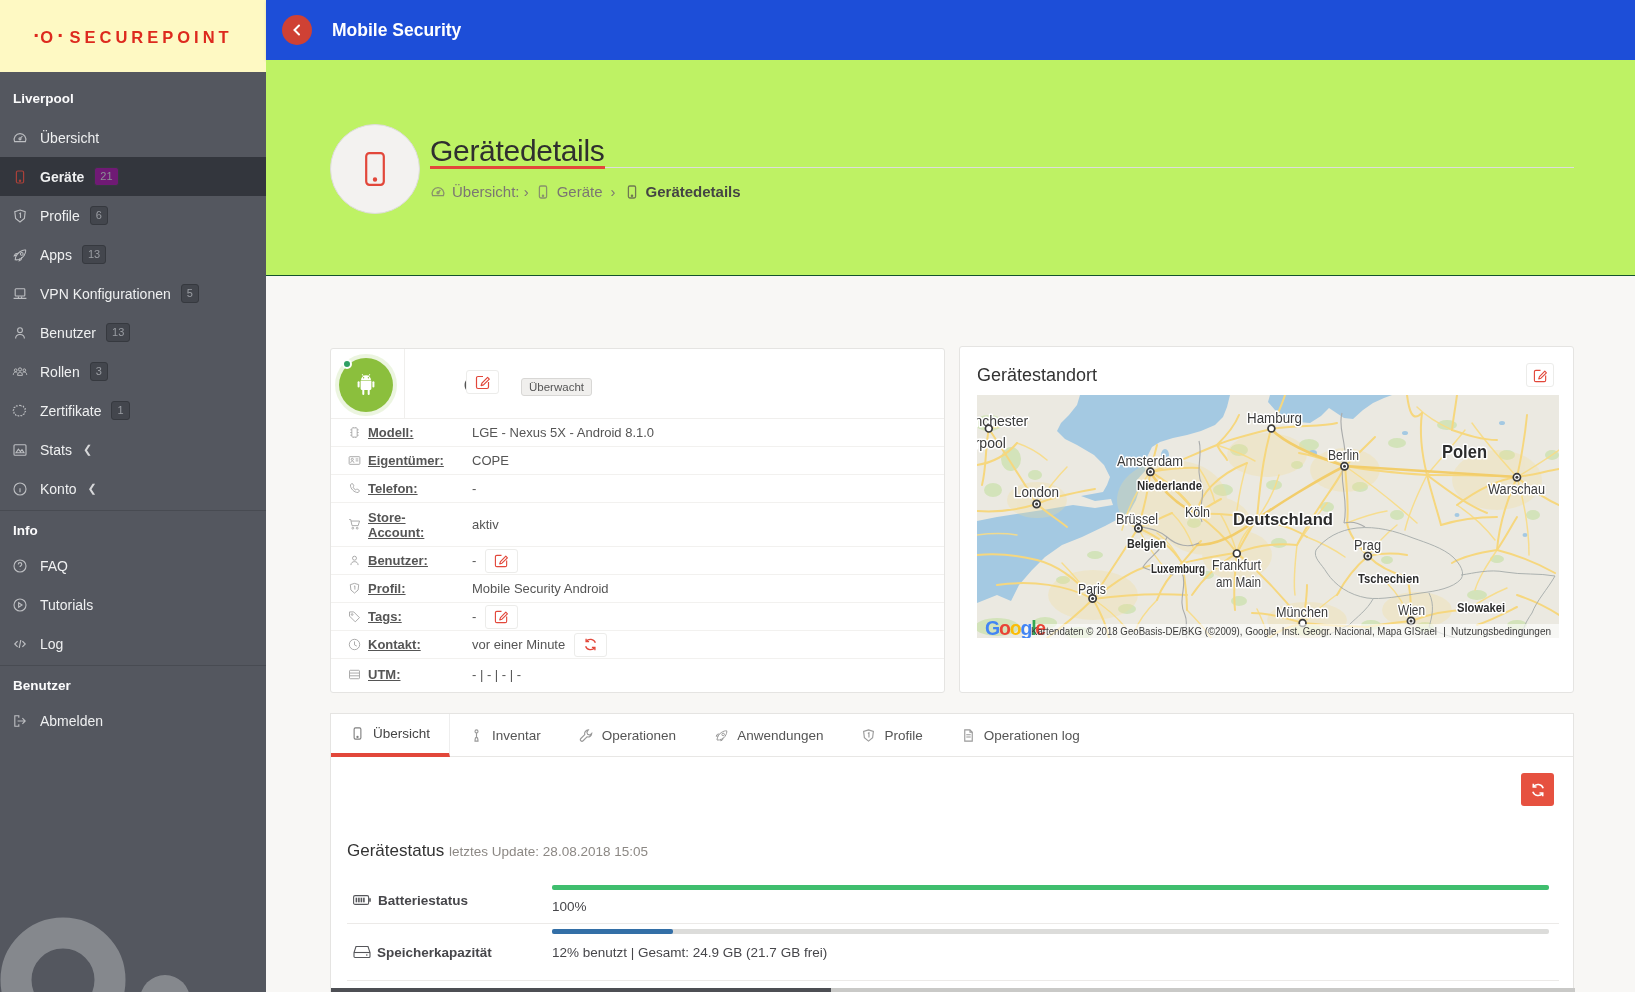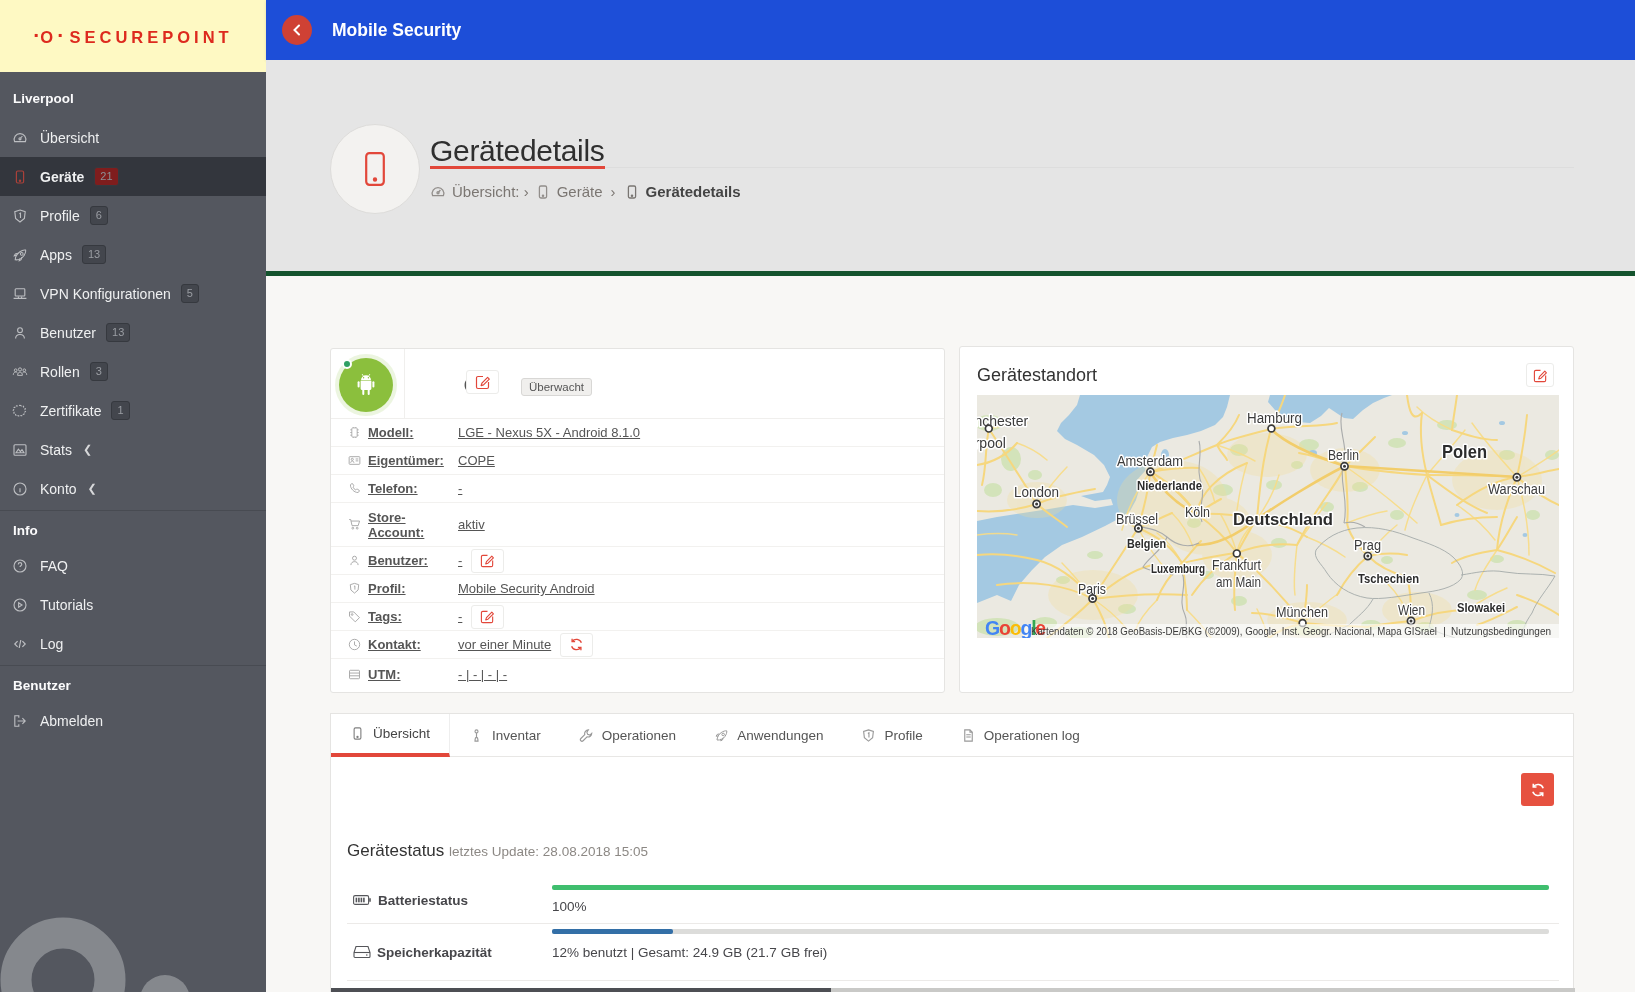--- a/index.html
+++ b/index.html
@@ -13,33 +13,33 @@
 #logo .lg { color:#dd2a1e; font-weight:bold; font-size:16.5px; letter-spacing:4px; white-space:nowrap; }
 #logo .dot { font-size:21px; letter-spacing:0; position:relative; top:-1px;}
 .navhead { color:#fbfbfc; font-weight:bold; font-size:13.5px; padding:12px 13px 8px 13px; }
 .navhead.first { padding-top:19px; padding-bottom:12px; }
 .navitem { display:flex; align-items:center; height:39px; padding-left:12px;
   color:#eff0f1; font-size:14px; position:relative; }
 .navitem .nico { width:16px; height:16px; margin-right:12px; flex:none; opacity:.78; }
 .navitem.active { background:#33363d; font-weight:bold; }
 .badge { display:inline-block; margin-left:10px; background:#43464d; border:1px solid #36393f;
   border-radius:3px; color:#9a9da3; font-size:11px; font-weight:normal; padding:2px 5px; line-height:1.1;}
-.navitem.active .badge { background:#7f1d1d; color:#8d9096; }
+.navitem.active .badge { background:#701a75; color:#8d9096; }
 .chev { margin-left:11px; color:#d7d8da; font-size:11px; }
 .sdiv { border-top:1px solid #484b52; margin-top:2px; }
 #watermark { position:absolute; left:0; bottom:0; width:266px; height:110px; pointer-events:none;}
 
 #topbar { position:absolute; left:266px; top:0; width:1369px; height:60px; background:#1d4ed8;
   box-shadow:0 1px 3px rgba(0,0,0,0.12); }
 #backbtn { position:absolute; left:16px; top:15px; width:30px; height:30px; border-radius:50%;
   background:#cf4134; color:#fff; display:flex; align-items:center; justify-content:center; }
 #topbar h2 { position:absolute; left:66px; top:0; line-height:60px; color:#fff; font-size:17.5px; font-weight:bold;}
 
 #pagehead { position:absolute; left:266px; top:60px; width:1369px; height:216px;
-  background:#e5e5e5; border-bottom:5px solid #14532d; }
+  background:#bef264; border-bottom:1px solid #14532d; }
 #avatarcircle { position:absolute; left:64px; top:64px; width:90px; height:90px; border-radius:50%;
   background:#f3f2f0; border:1px solid #dddcda; display:flex; align-items:center; justify-content:center;}
 #pagehead h1 { position:absolute; left:164px; top:74px; font-size:30px; font-weight:400; color:#2f2f2f;
   letter-spacing:-.3px;}
 #titleline { position:absolute; left:164px; top:107px; width:1144px; border-bottom:1px solid #ddd; }
 #titleredline { position:absolute; left:164px; top:106px; width:175px; border-bottom:3px solid #e2473a; }
 #crumbs { position:absolute; left:164px; top:123px; font-size:15px; color:#7b7672;
   display:flex; align-items:center; gap:6px;}
 #crumbs .ci { width:16px; height:16px; opacity:.75;}
 #crumbs b { color:#444; font-weight:bold; }
@@ -50,21 +50,21 @@
 #avcell { position:absolute; left:0; top:0; width:74px; height:70px; border-right:1px solid #f0efed;}
 #greenc { position:absolute; left:8px; top:9px; width:54px; height:54px; border-radius:50%;
   background:#8bbf3d; display:flex; align-items:center; justify-content:center;
   box-shadow:0 0 0 4px rgba(139,191,61,0.16);}
 #greendot { position:absolute; left:11px; top:10px; width:10px; height:10px; border-radius:50%;
   background:#30a065; border:2px solid #fff; }
 .devrow { display:flex; align-items:center; border-bottom:1px solid #f2f1ef;
   font-size:13px; color:#555; padding-left:17px; }
 .devrow .ric { width:13px; height:13px; margin-right:7px; flex:none; opacity:.8;}
 .devrow .rlab { font-weight:bold; width:86px; flex:none;text-decoration:underline; }
-.devrow .rval { margin-left:4px;text-decoration:underline; }
+.devrow .rval { margin-left:18px; }
 
 #mapcard { left:959px; top:346px; width:615px; height:347px; }
 #mapcard h3 { position:absolute; left:17px; top:18px; font-size:18px; color:#333; font-weight:400;}
 .editbtn { display:inline-flex; align-items:center; justify-content:center;
   width:33px; height:24px; background:#fff; border:1px solid #ececea; border-radius:3px; }
 #mapeditbtn { position:absolute; right:19px; top:16px; width:28px; height:24px;}
 #mapbox { position:absolute; left:17px; top:48px; width:582px; height:243px; overflow:hidden;}
 
 #tabpanel { position:absolute; left:330px; top:713px; width:1244px; height:279px;
   background:#fff; border:1px solid #e5e4e2; }

